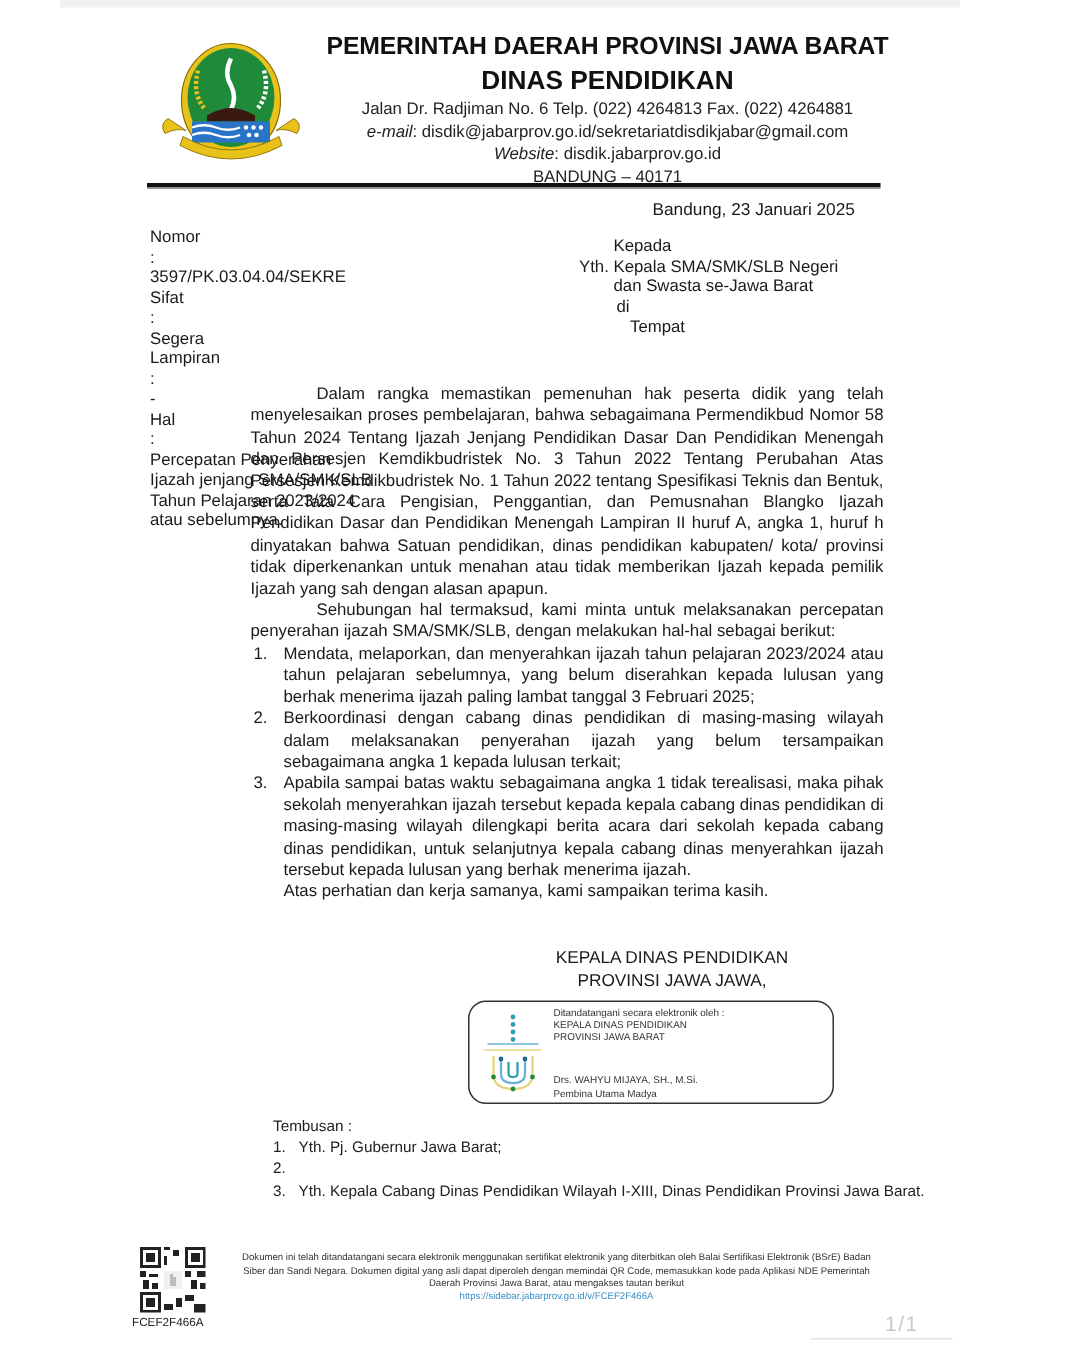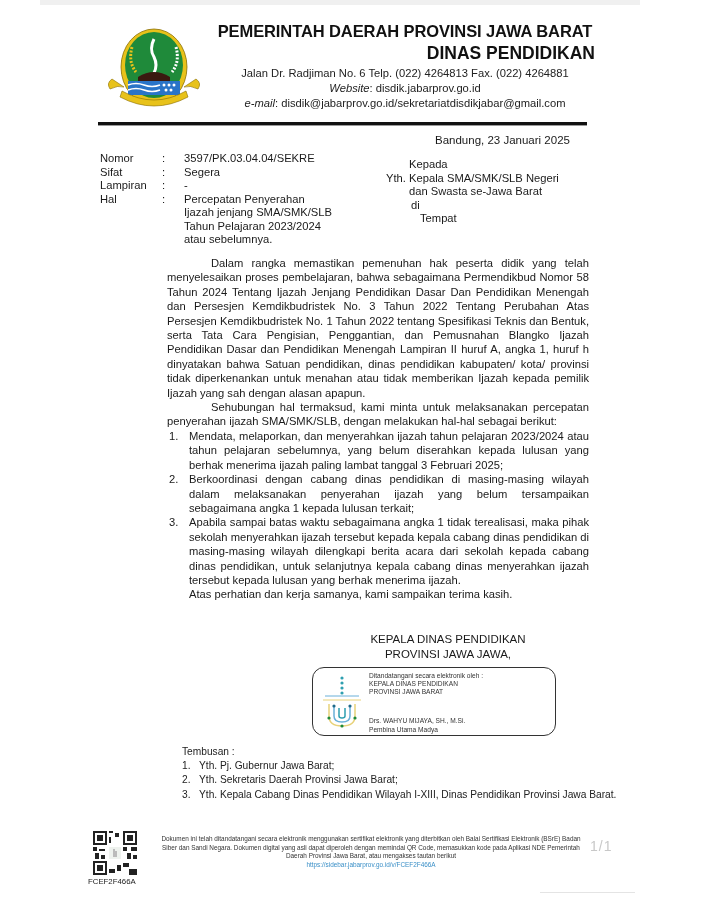--- a/index.html
+++ b/index.html
@@ -7,34 +7,34 @@
   body { position: relative; font-family: "Liberation Sans", "DejaVu Sans", sans-serif; color: #1a1a1a; }
 
   .top-band { position: absolute; left: 40px; top: 0; width: 600px; height: 5px; background: #f0f0f0; }
 
   .page { position: absolute; left: 0; top: 0; width: 720px; height: 821px; }
 
   
   .logo { position: absolute; left: 104px; top: 27px; width: 100px; height: 80px; }
   .kop { position: absolute; left: 215px; top: 22px; width: 380px; text-align: center; line-height: 1.15; }
   .kop .gov { font-size: 16.5px; font-weight: bold; letter-spacing: -0.1px; color: #111; }
-  .kop .dept { font-size: 17.5px; font-weight: bold; margin-top: 2px; color: #111; text-align: right; }
+  .kop .dept { font-size: 17.5px; font-weight: bold; margin-top: 2px; color: #111; }
   .kop .addr { font-size: 11.2px; margin-top: 3px; color: #222; line-height: 1.33; }
   .kop .addr i { font-style: italic; }
   .rule { position: absolute; left: 98px; top: 122px; width: 489px; height: 3px; background: #111; }
   .rule2 { position: absolute; left: 98px; top: 125px; width: 489px; height: 1px; background: #9a9a9a; }
 
   .date { position: absolute; left: 405px; top: 134px; font-size: 11.5px; padding-left: 30px; }
 
   
   .meta { position: absolute; left: 100px; top: 152px; font-size: 11.2px; line-height: 13.5px; }
-  .meta .row { display: flex; }
+  .meta .row { display: flex; flex-direction: column; }
   .meta .k { width: 62px; }
   .meta .sep { width: 6px; }
-  .meta .v { width: 170px; margin-left: 16px; }
+  .meta .v { width: 170px; }
 
   
   .recip { position: absolute; left: 386px; top: 158px; font-size: 11.2px; line-height: 13.5px; }
   .recip .l1 { padding-left: 23px; }
   .recip .l2 { display: flex; }
   .recip .l2 .yth { width: 23px; }
   .recip .l3 { padding-left: 23px; }
   .recip .l4 { padding-left: 25px; }
   .recip .l5 { padding-left: 34px; }
 
@@ -58,21 +58,21 @@
   .cc { position: absolute; left: 142px; top: 745px; font-size: 10.2px; line-height: 14.2px; color: #222; margin-left: 40px; }
   .cc .row { display: flex; }
   .cc .n { width: 17px; }
 
   
   .qr { position: absolute; left: 93px; top: 831px; width: 44px; height: 44px; }
   .qr-code { position: absolute; left: 88px; top: 877px; font-size: 7.8px; color: #222; }
   .foot { position: absolute; left: 160px; top: 835px; width: 422px; text-align: center; font-size: 6.4px; line-height: 8.6px; color: #333; }
   .foot .link { color: #3a8fc7; }
 
-  .page-ind { position: absolute; left: 590px; top: 838px; font-size: 14px; color: #c8c8c8; letter-spacing: 1px; font-weight: 300; }
+  .page-ind { position: absolute; left: 590px; top: 874px; font-size: 14px; color: #c8c8c8; letter-spacing: 1px; font-weight: 300; }
   .page-ind-line { position: absolute; left: 540px; top: 892px; width: 95px; height: 1px; background: #e4e4e4; }
 </style>
 </head>
 <body>
 
 <div class="top-band"></div>
 
 <div class="page">
 
   <svg class="logo" viewBox="0 0 100 80">
@@ -93,22 +93,23 @@
     <circle cx="62" cy="63" r="1.5" fill="#fff"></circle>
       <circle cx="67" cy="63" r="1.5" fill="#fff"></circle>
     <path d="M18 64 Q50 82 82 64 L84 70 Q50 88 16 70 Z" fill="#e8c21a" stroke="#8a6d00" stroke-width="0.6"></path>
   </svg>
 
   <div class="kop">
     <div class="gov">PEMERINTAH DAERAH PROVINSI JAWA BARAT</div>
     <div class="dept">DINAS PENDIDIKAN</div>
     <div class="addr">
       <div>Jalan Dr. Radjiman No. 6 Telp. (022) 4264813 Fax. (022) 4264881</div>
+      <div><i>e-mail</i><span>: disdik@jabarprov.go.id/sekretariatdisdikjabar@gmail.com</span></div>
       <div><i>Website</i><span>: disdik.jabarprov.go.id</span></div>
-      <div><i>e-mail</i><span>: disdik@jabarprov.go.id/sekretariatdisdikjabar@gmail.com</span></div>
+      <div>BANDUNG – 40171</div>
     </div>
   </div>
   <div class="rule"></div>
   <div class="rule2"></div>
 
   <div class="date">Bandung, 23 Januari 2025</div>
 
   <div class="meta">
     <div class="row">
       <span class="k">Nomor</span>
@@ -201,21 +202,20 @@
   </div>
 
   <div class="cc">
     <div>Tembusan :</div>
     <div class="row">
         <span class="n">1.</span>
         <span>Yth. Pj. Gubernur Jawa Barat;</span>
       </div>
     <div class="row">
         <span class="n">2.</span>
-        <span>Yth. Sekretaris Daerah Provinsi Jawa Barat;</span>
       </div>
     <div class="row">
         <span class="n">3.</span>
         <span>Yth. Kepala Cabang Dinas Pendidikan Wilayah I-XIII, Dinas Pendidikan Provinsi Jawa Barat.</span>
       </div>
   </div>
 
   <svg class="qr" viewBox="0 0 22 22" shape-rendering="crispEdges">
     <rect width="22" height="22" fill="#fff"></rect>
     <rect x="0" y="0" width="7" height="7" fill="#222"></rect>

